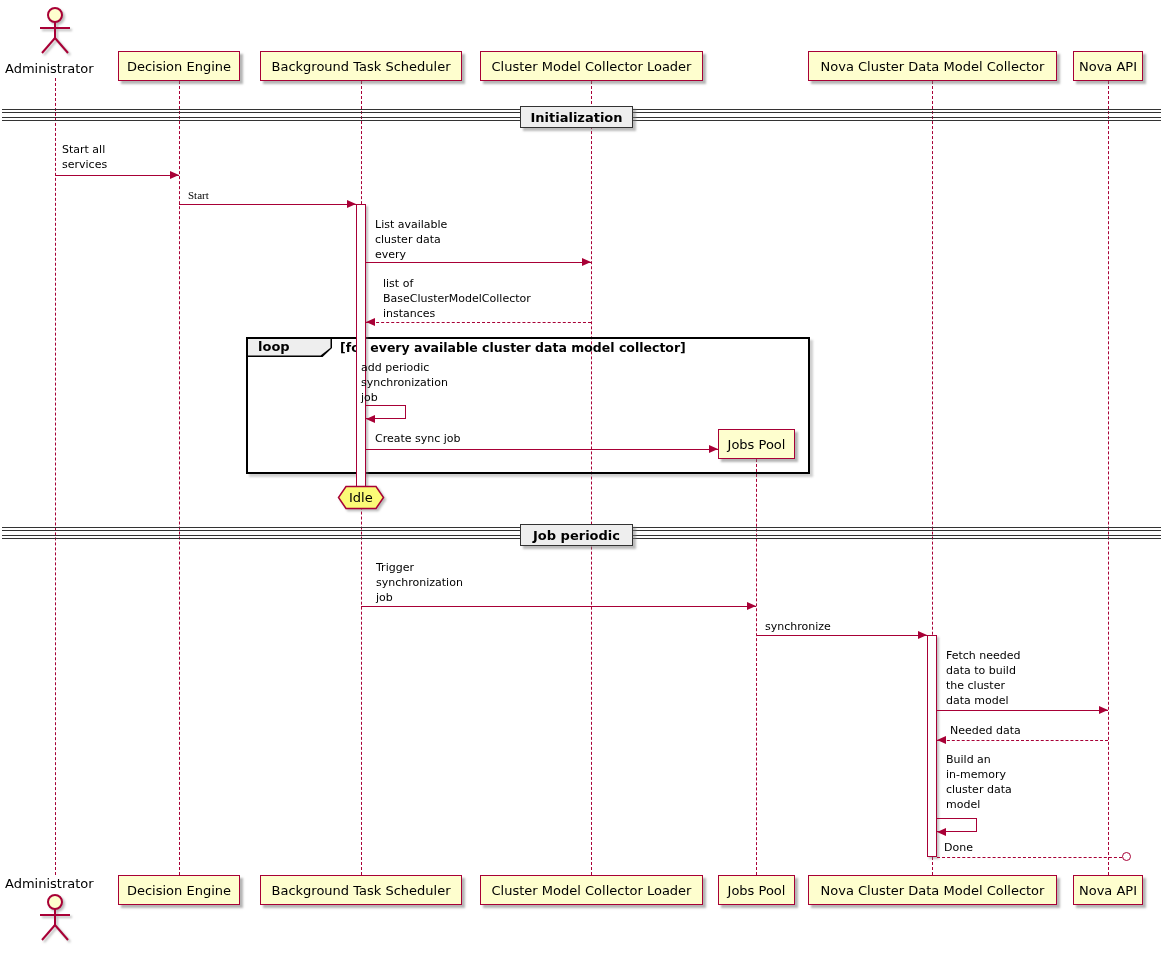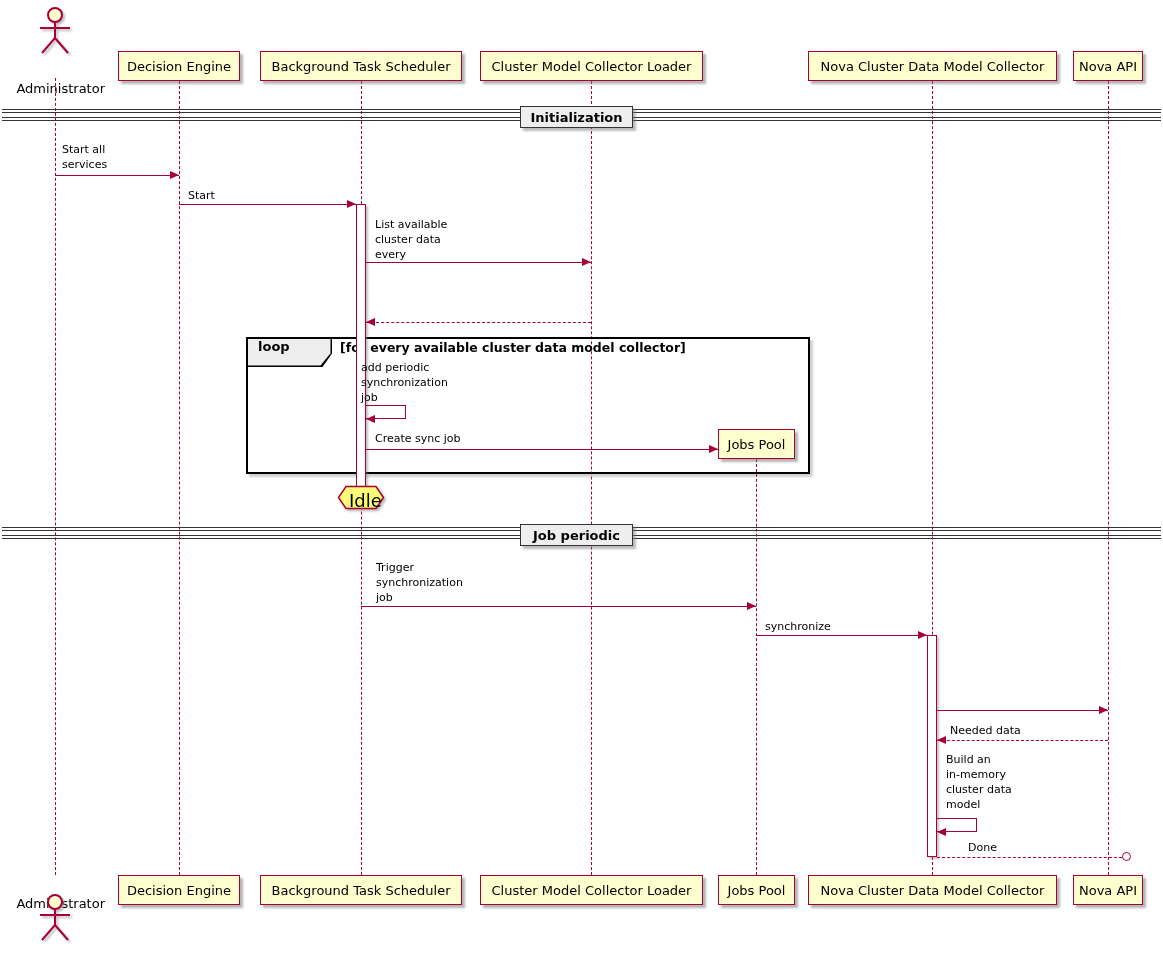--- a/index.html
+++ b/index.html
@@ -3,21 +3,21 @@
 <meta charset="utf-8">
 <style>
   * { margin:0; padding:0; box-sizing:border-box; }
   html,body { background:#ffffff; }
   body { font-family:"DejaVu Sans", sans-serif; color:#000; }
   .canvas { position:relative; width:1163px; height:961px; background:#fff; overflow:hidden; }
   .lifeline { position:absolute; width:0; border-left:1px dashed #A80036; }
   .participant { position:absolute; height:30px; background:#FEFECE; border:1.5px solid #A80036;
                  box-shadow:3px 3px 2px rgba(120,120,120,.55); display:flex; align-items:center;
                  justify-content:center; font-size:13px; white-space:nowrap; }
-  .actor-label { position:absolute; font-size:13px; text-align:right;margin-top:20px; }
+  .actor-label { position:absolute; font-size:13px; text-align:left; }
   .msg-label { position:absolute; font-size:11px; line-height:15px; white-space:pre-line; }
   .msg-line { position:absolute; height:0; border-top:1px solid #A80036; }
   .msg-line.dashed { border-top-style:dashed; }
   .head-r { position:absolute; width:0; height:0; border-top:4px solid transparent;
             border-bottom:4px solid transparent; border-left:9px solid #A80036; }
   .head-l { position:absolute; width:0; height:0; border-top:4px solid transparent;
             border-bottom:4px solid transparent; border-right:9px solid #A80036; }
   .activation { position:absolute; width:10px; background:#ffffff; border:1px solid #A80036;
                 box-shadow:2px 2px 2px rgba(120,120,120,.45); }
   .self-msg { position:absolute; border:1px solid #A80036; border-left:none; }
@@ -28,21 +28,21 @@
                  justify-content:center; font-weight:bold; font-size:13px; }
   .frame { position:absolute; border:2px solid #000; box-shadow:3px 3px 2px rgba(120,120,120,.35); }
   .frame-header { position:absolute; }
   .frame-header .outer { position:absolute; inset:0; background:#000;
                          clip-path:polygon(0 0,100% 0,100% 55%,89% 100%,0 100%); }
   .frame-header .inner { position:absolute; left:1.5px; top:1.5px; right:1.5px; bottom:1.5px;
                          background:#EEEEEE; clip-path:polygon(0 0,100% 0,100% 55%,88% 100%,0 100%); }
   .frame-header .kw { position:absolute; left:12px; top:2px; font-weight:bold; font-size:13px; }
   .frame-cond { position:absolute; font-weight:bold; font-size:12.5px; white-space:nowrap; }
   .hex-wrap { position:absolute; filter:drop-shadow(2px 2px 1px rgba(120,120,120,.5)); }
-  .hex-label { position:absolute; font-size:18px; }
+  .hex-label { position:absolute; font-size:13px; }
   .circle-end { position:absolute; width:9px; height:9px; border:1.5px solid #A80036;
                 border-radius:50%; background:#fff; }
 </style>
 </head>
 <body>
 
 <div class="canvas">
 
   <div class="lifeline" style="left:55px; top:78px; height:797px;"></div>
   <div class="lifeline" style="left:179px; top:81px; height:794px;"></div>
@@ -51,45 +51,48 @@
   <div class="lifeline" style="left:756px; top:459px; height:416px;"></div>
   <div class="lifeline" style="left:932px; top:81px; height:794px;"></div>
   <div class="lifeline" style="left:1108px; top:81px; height:794px;"></div>
 
   <div class="divider-bar" style="top:109px;"></div>
   <div class="divider-bar" style="top:117px;"></div>
   <div class="divider-bar" style="top:527px;"></div>
   <div class="divider-bar" style="top:535px;"></div>
 
   <div class="frame" style="left:246px; top:337px; width:564px; height:137px;"></div>
-  <div class="frame-header" style="left:246px; top:337px; width:86px; height:30px;">
+  <div class="frame-header" style="left:246px; top:337px; width:86px; height:20px;">
     <div class="outer"></div>
     <div class="inner"></div>
     <span class="kw">loop</span>
   </div>
   <div class="frame-cond" style="left:340px; top:340px;">[for every available cluster data model collector]</div>
 
   <div class="activation" style="left:356px; top:204px; height:283px;"></div>
   <div class="activation" style="left:927px; top:635px; height:222px;"></div>
 
   <div class="msg-label" style="left:62px; top:142px;">Start all
 services</div>
   <div class="msg-line" style="left:55px; top:175px; width:124px;"></div>
   <div class="head-r" style="left:170px; top:171px;"></div>
 
-  <div class="msg-label" style="left:188px; top:188px;">Start</div>
+  <div class="msg-label" style="left:188px; top:188px;font-family:Liberation Serif, serif;">Start</div>
   <div class="msg-line" style="left:179px; top:204px; width:177px;"></div>
   <div class="head-r" style="left:347px; top:200px;"></div>
 
   <div class="msg-label" style="left:375px; top:217px;">List available
 cluster data
 every</div>
   <div class="msg-line" style="left:366px; top:262px; width:225px;"></div>
   <div class="head-r" style="left:582px; top:258px;"></div>
 
+  <div class="msg-label" style="left:383px; top:276px;">list of
+BaseClusterModelCollector
+instances</div>
   <div class="msg-line dashed" style="left:366px; top:322px; width:225px;"></div>
   <div class="head-l" style="left:366px; top:318px;"></div>
 
   <div class="msg-label" style="left:361px; top:360px;">add periodic
 synchronization
 job</div>
   <div class="self-msg" style="left:366px; top:405px; width:40px; height:14px;"></div>
   <div class="head-l" style="left:366px; top:415px;"></div>
 
   <div class="msg-label" style="left:375px; top:431px;">Create sync job</div>
@@ -99,35 +102,39 @@
   <div class="msg-label" style="left:376px; top:560px;">Trigger
 synchronization
 job</div>
   <div class="msg-line" style="left:361px; top:606px; width:395px;"></div>
   <div class="head-r" style="left:747px; top:602px;"></div>
 
   <div class="msg-label" style="left:765px; top:619px;">synchronize</div>
   <div class="msg-line" style="left:756px; top:635px; width:171px;"></div>
   <div class="head-r" style="left:918px; top:631px;"></div>
 
+  <div class="msg-label" style="left:946px; top:648px;">Fetch needed
+data to build
+the cluster
+data model</div>
   <div class="msg-line" style="left:937px; top:710px; width:171px;"></div>
   <div class="head-r" style="left:1099px; top:706px;"></div>
 
   <div class="msg-label" style="left:950px; top:723px;">Needed data</div>
   <div class="msg-line dashed" style="left:937px; top:740px; width:171px;"></div>
   <div class="head-l" style="left:937px; top:736px;"></div>
 
   <div class="msg-label" style="left:946px; top:752px;">Build an
 in-memory
 cluster data
 model</div>
   <div class="self-msg" style="left:937px; top:818px; width:40px; height:14px;"></div>
   <div class="head-l" style="left:937px; top:828px;"></div>
 
-  <div class="msg-label" style="left:944px; top:840px;margin-left:24px;">Done</div>
+  <div class="msg-label" style="left:944px; top:840px;">Done</div>
   <div class="msg-line dashed" style="left:937px; top:857px; width:185px;"></div>
   <div class="circle-end" style="left:1122px; top:852px;"></div>
 
   <div class="divider-box" style="left:520px; top:106px; width:113px;">
     <span>Initialization</span>
   </div>
   <div class="divider-box" style="left:520px; top:524px; width:113px;">
     <span>Job periodic</span>
   </div>
 

